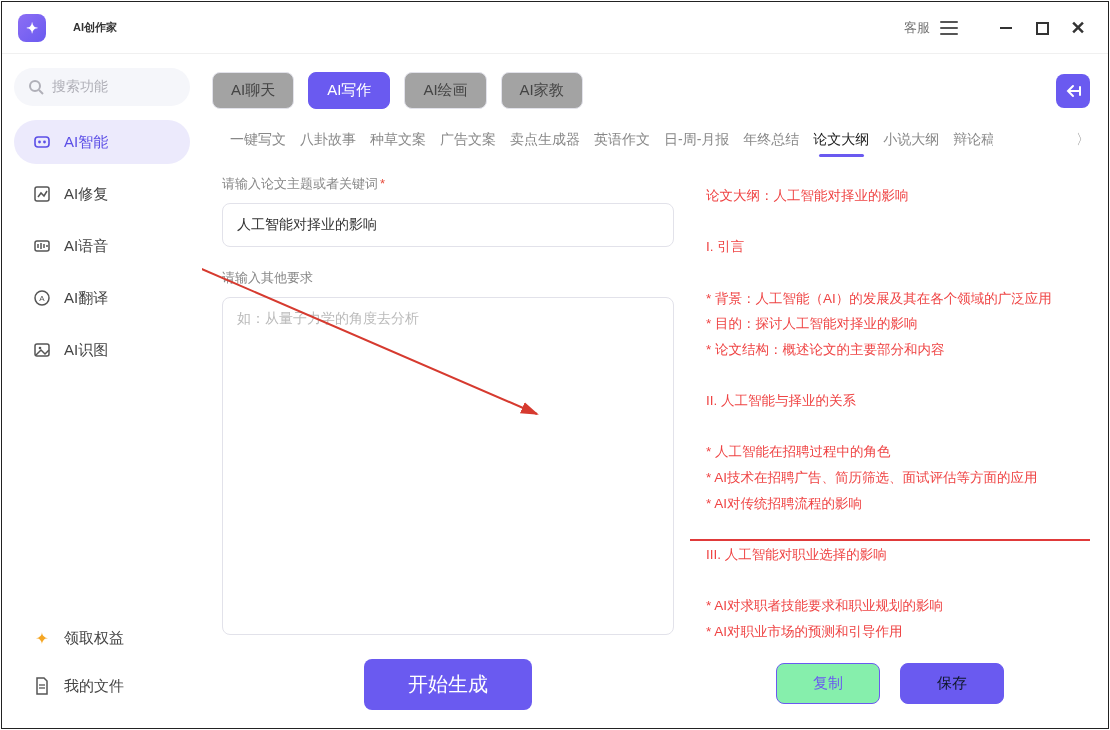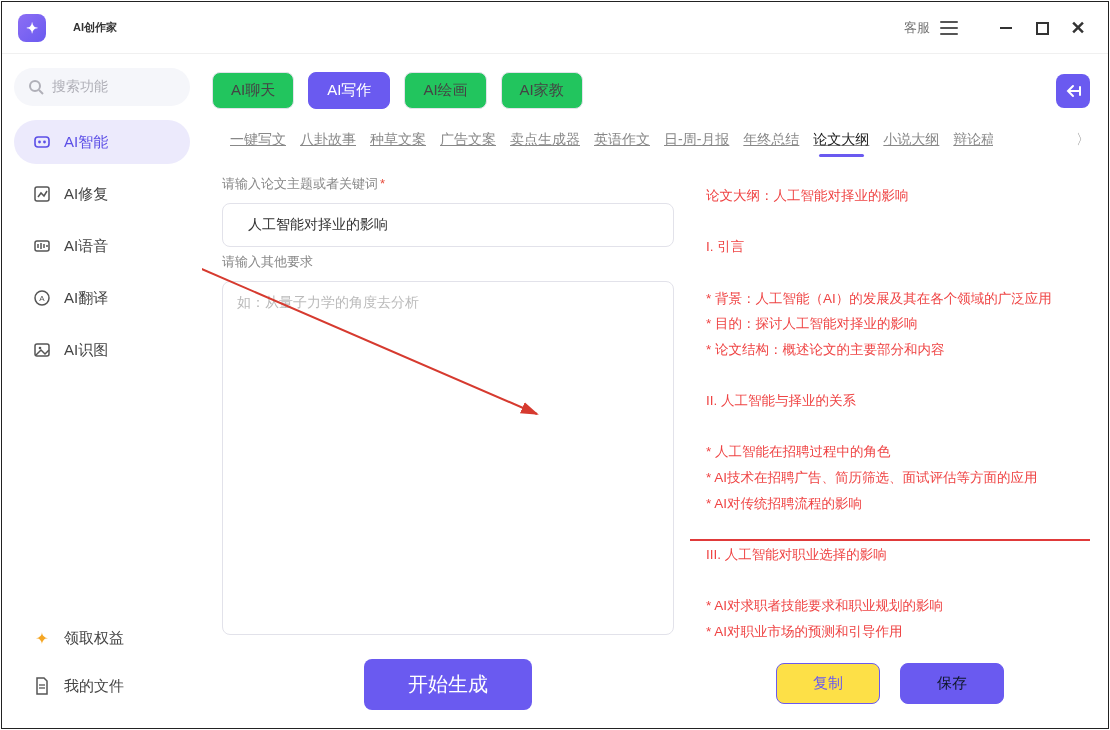--- a/index.html
+++ b/index.html
@@ -82,51 +82,51 @@
   
   .main { flex:1; padding: 18px 18px 18px 10px; display:flex; flex-direction:column; position:relative; }
   .top-tabs { display:flex; align-items:center; gap:14px; margin-bottom:16px; }
   .pill {
     padding: 8px 18px;
     border: 1px solid #e2e2ea;
     border-radius: 8px;
     font-size:15px;
     color:#444;
     cursor:pointer;
-    background:#22c55e;
+    background:#a3a3a3;
   }
   .pill.active { background:#6a5af0; color:#fff; border-color:#6a5af0; }
   .top-spacer { flex:1; }
   .back-btn {
     width:34px;height:34px;border-radius:8px;background:#6a5af0;color:#fff;
     display:flex;align-items:center;justify-content:center;font-size:18px;cursor:pointer;
   }
   .sub-tabs {
     display:flex; align-items:flex-start; gap:14px;
     color:#888; font-size:14px;
     padding: 6px 18px 10px 18px;
     position:relative;
     margin-bottom: 10px;
-    text-decoration: underline;
   }
   .sub-tab { cursor:pointer; white-space:nowrap; }
   .sub-tab.active { color:#222; font-weight:500; position:relative; }
   .sub-tab.active::after{
     content:""; position:absolute; left:10%; right:10%; bottom:-8px; height:3px;
     background:#6a5af0; border-radius:2px;
   }
   .sub-chevron { position:absolute; right:0; top:6px; color:#999; font-size:14px; }
   
   .content { flex:1; display:flex; gap:16px; overflow:hidden; }
   .left-col { flex: 1 1 420px; display:flex; flex-direction:column; padding-left:10px; }
   .label { font-size:13px; color:#888; margin: 6px 0 10px 0; }
   .req { color:#e74c3c; margin-left:2px; }
   .input-box {
     height:44px; border:1px solid #e2e2ea; border-radius:8px;
-    padding: 0 25px; display:flex; align-items:center; font-size:14px; color:#333;
+    padding: 0 14px; display:flex; align-items:center; font-size:14px; color:#333;
+    margin-bottom: 16px;
   }
   .textarea-box {
     flex:1; border:1px solid #e2e2ea; border-radius:8px;
     padding: 12px 14px; font-size:14px; color:#bbb;
     min-height: 280px;
   }
   .gen-btn {
     align-self:center;
     margin-top: 24px;
     padding: 12px 44px;
@@ -151,21 +151,21 @@
     position:absolute;
     left:-2px; top:-2px; right:-2px;
     height: 374px;
     border: 2px solid #e03a3a;
     pointer-events:none;
   }
   .actions { display:flex; justify-content:center; gap:20px; margin-top:12px; margin-bottom:6px; }
   .btn {
     padding: 10px 36px; border-radius:8px; font-size:15px; cursor:pointer;
   }
-  .btn-outline { border:1px solid #6a5af0; background:#fde047; color:#6a5af0; }
+  .btn-outline { border:1px solid #6a5af0; background:#86efac; color:#6a5af0; }
   .btn-fill { border:1px solid #6a5af0; background:#6a5af0; color:#0f172a; }
   
   .arrow-svg { position:absolute; left:0; top:0; pointer-events:none; }
 </style>
 </head>
 <body>
 
 <div class="window">
 
   <div class="titlebar">

